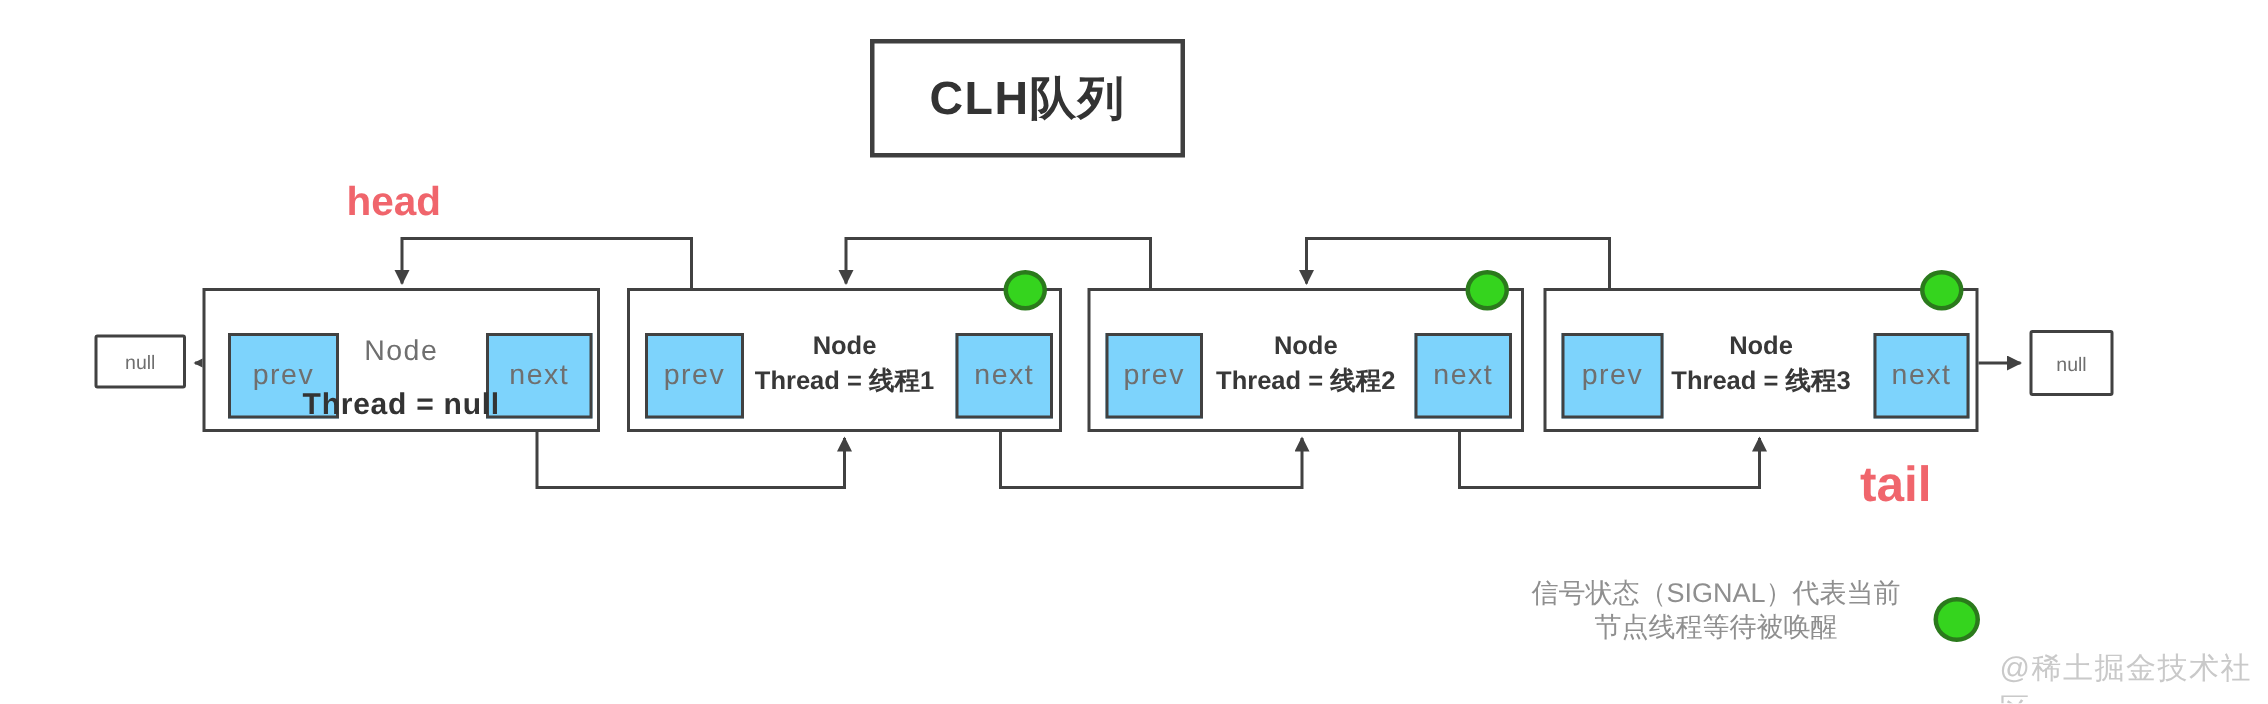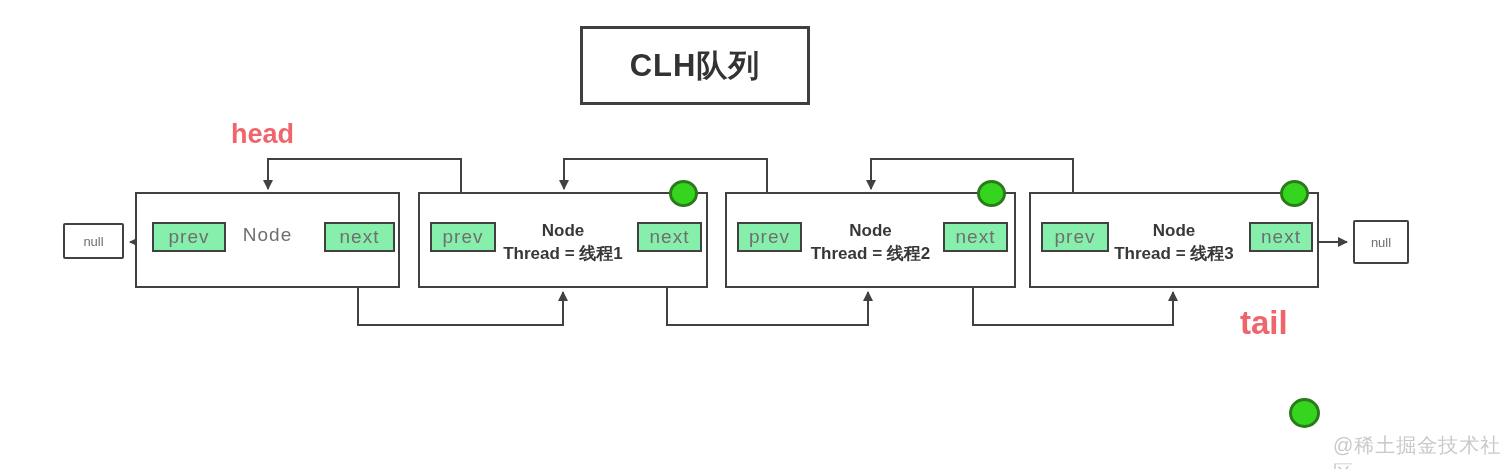--- a/index.html
+++ b/index.html
@@ -16,21 +16,21 @@
   #canvas{
     position:relative;
     width:1512px;height:469px;
     background:#fff;
     font-family:"Liberation Sans","DejaVu Sans",sans-serif;
     overflow:hidden;
   }
   #connectors{position:absolute;left:0;top:0;width:1512px;height:469px;pointer-events:none;}
 
   .title-box{
-    position:absolute;left:580px;top:26px;width:230px;height:79px;
+    position:absolute;left:580px;top:26px;width:210px;height:79px;
     border:3px solid #3f3f3f;box-sizing:border-box;
     display:flex;align-items:center;justify-content:center;
     font-size:31px;font-weight:700;color:#333;letter-spacing:1px;
   }
   .pointer-label{
     position:absolute;font-weight:700;color:var(--accent-red);text-align:center;
   }
   .head-label{left:231px;top:119px;font-size:27px;}
   .tail-label{left:1240px;top:304px;font-size:33px;}
 
@@ -45,22 +45,22 @@
   .node-box{
     position:absolute;top:192px;height:96px;
     border:2px solid var(--line);box-sizing:border-box;background:#fff;
   }
   .node-1{left:135px;width:265px;}
   .node-2{left:418px;width:290px;}
   .node-3{left:725px;width:291px;}
   .node-4{left:1029px;width:290px;}
 
   .ptr-box{
-    position:absolute;top:28px;height:30px;
-    border:2px solid var(--line);box-sizing:border-box;background:#86efac;
+    position:absolute;top:28px;height:57px;
+    border:2px solid var(--line);box-sizing:border-box;background:#7dd3fc;
     display:flex;align-items:center;justify-content:center;
     color:var(--text-gray);font-size:19px;letter-spacing:1px;
   }
   .node-1 .prev{left:15px;width:74px;}
   .node-1 .next{left:187px;width:71px;}
   .node-2 .prev{left:10px;width:66px;}
   .node-2 .next{left:217px;width:65px;}
   .node-3 .prev{left:10px;width:65px;}
   .node-3 .next{left:216px;width:65px;}
   .node-4 .prev{left:10px;width:68px;}
@@ -135,20 +135,21 @@
   <div class="pointer-label head-label">head</div>
   <div class="pointer-label tail-label">tail</div>
 
   <div class="null-box null-left">null</div>
   <div class="null-box null-right">null</div>
 
   <div class="node-box node-1">
     <div class="ptr-box prev">prev</div>
     <div class="node-name-single">Node</div>
     <div class="ptr-box next">next</div>
+    <div class="thread-bottom">Thread = null</div>
   </div>
 
   <div class="node-box node-2">
     <div class="ptr-box prev">prev</div>
     <div class="center-text">
       <span>Node</span>
       <span>Thread = 线程1</span>
     </div>
     <div class="ptr-box next">next</div>
     <div class="signal-dot"></div>
@@ -167,17 +168,21 @@
   <div class="node-box node-4">
     <div class="ptr-box prev">prev</div>
     <div class="center-text">
       <span>Node</span>
       <span>Thread = 线程3</span>
     </div>
     <div class="ptr-box next">next</div>
     <div class="signal-dot"></div>
   </div>
 
+  <div class="legend">
+    <div>信号状态（SIGNAL）代表当前</div>
+    <div>节点线程等待被唤醒</div>
+  </div>
   <div class="legend-dot"></div>
 
   <div class="watermark">@稀土掘金技术社区</div>
 
 </div>
 
 </body></html>

